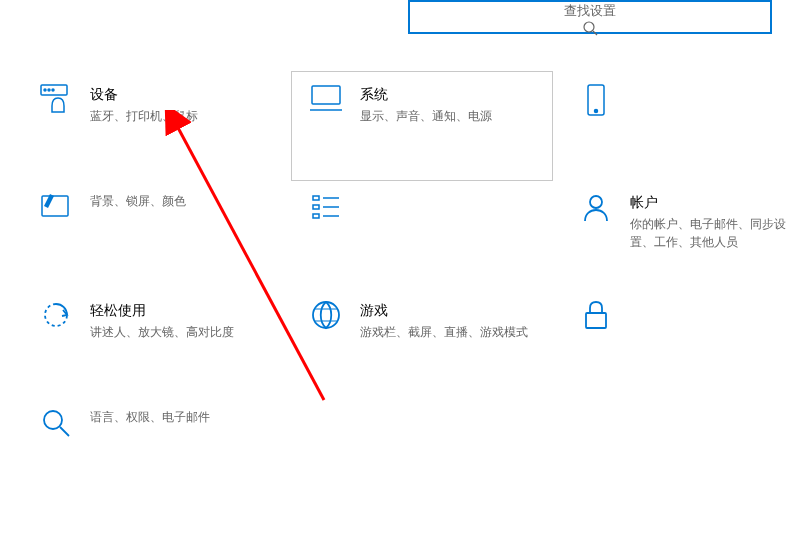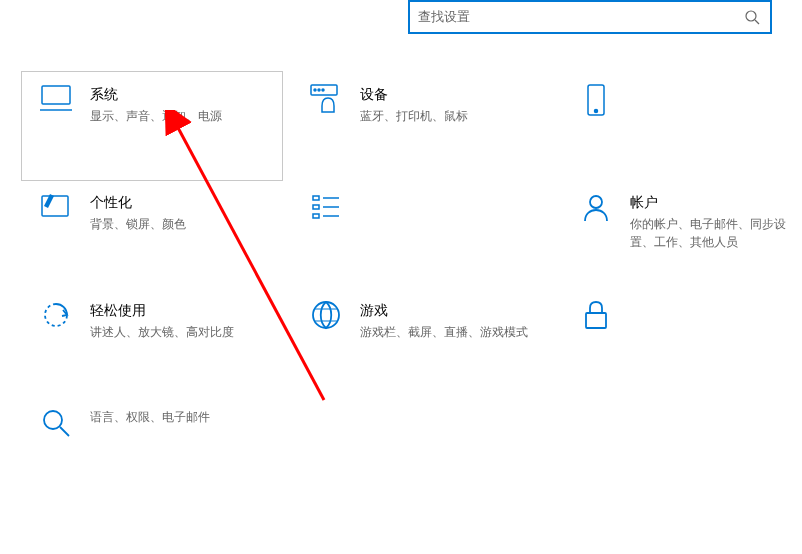--- a/index.html
+++ b/index.html
@@ -14,20 +14,21 @@
     .search-container {
       position: absolute;
       top: 0;
       left: 408px;
       width: 364px;
       height: 34px;
       border: 2px solid #0078d4;
       display: flex;
       align-items: center;
       padding: 0 8px;
+      flex-direction: column;
     }
     .search-placeholder {
       flex: 1;
       color: #666;
       font-size: 13px;
     }
     .search-icon-wrap {
       display: flex;
       align-items: center;
       justify-content: center;
@@ -96,67 +97,66 @@
   <span class="search-icon-wrap">
     <svg width="16" height="16" viewBox="0 0 16 16" fill="none" stroke="#666" stroke-width="1.2">
       <circle cx="7" cy="7" r="5"></circle>
       <line x1="11" y1="11" x2="15" y2="15"></line>
     </svg>
   </span>
 </div>
 
 <div class="categories">
 
-  <div class="category hovered">
-    <span class="cat-icon">
-      <svg width="32" height="28" viewBox="0 0 32 28" fill="none" stroke="#0078d4" stroke-width="1.5">
-        <rect x="2" y="2" width="28" height="18" rx="1"></rect>
-        <line x1="0" y1="26" x2="32" y2="26"></line>
-      </svg>
-    </span>
-    <div class="cat-text">
-      <div class="cat-title">系统</div>
-      <div class="cat-desc">显示、声音、通知、电源</div>
-    </div>
-  </div>
-
   <div class="category">
     <span class="cat-icon">
       <svg width="32" height="30" viewBox="0 0 32 30" fill="none" stroke="#0078d4" stroke-width="1.5">
         <rect x="1" y="1" width="26" height="10" rx="1"></rect>
         <circle cx="5" cy="6" r="1" fill="#0078d4"></circle>
         <circle cx="9" cy="6" r="1" fill="#0078d4"></circle>
         <circle cx="13" cy="6" r="1" fill="#0078d4"></circle>
         <path d="M18 14 C14 14 12 17 12 22 L12 28 L24 28 L24 22 C24 17 22 14 18 14 Z"></path>
       </svg>
     </span>
     <div class="cat-text">
       <div class="cat-title">设备</div>
       <div class="cat-desc">蓝牙、打印机、鼠标</div>
     </div>
   </div>
 
+  <div class="category hovered">
+    <span class="cat-icon">
+      <svg width="32" height="28" viewBox="0 0 32 28" fill="none" stroke="#0078d4" stroke-width="1.5">
+        <rect x="2" y="2" width="28" height="18" rx="1"></rect>
+        <line x1="0" y1="26" x2="32" y2="26"></line>
+      </svg>
+    </span>
+    <div class="cat-text">
+      <div class="cat-title">系统</div>
+      <div class="cat-desc">显示、声音、通知、电源</div>
+    </div>
+  </div>
+
   <div class="category">
     <span class="cat-icon">
       <svg width="22" height="32" viewBox="0 0 22 32" fill="none" stroke="#0078d4" stroke-width="1.5">
         <rect x="3" y="1" width="16" height="30" rx="2"></rect>
         <circle cx="11" cy="27" r="1.5" fill="#0078d4"></circle>
       </svg>
     </span>
   </div>
 
   <div class="category">
     <span class="cat-icon">
       <svg width="32" height="28" viewBox="0 0 32 28" fill="none" stroke="#0078d4" stroke-width="1.5">
         <rect x="2" y="4" width="26" height="20" rx="1"></rect>
         <path d="M10 2 L4 14 L8 16 L14 4 Z" fill="#0078d4" stroke="none"></path>
       </svg>
     </span>
     <div class="cat-text">
-      <div class="cat-title">个性化</div>
       <div class="cat-desc">背景、锁屏、颜色</div>
     </div>
   </div>
 
   <div class="category">
     <span class="cat-icon">
       <svg width="30" height="30" viewBox="0 0 30 30" fill="none" stroke="#0078d4" stroke-width="1.5">
         <rect x="2" y="4" width="6" height="4"></rect>
         <rect x="2" y="13" width="6" height="4"></rect>
         <rect x="2" y="22" width="6" height="4"></rect>

